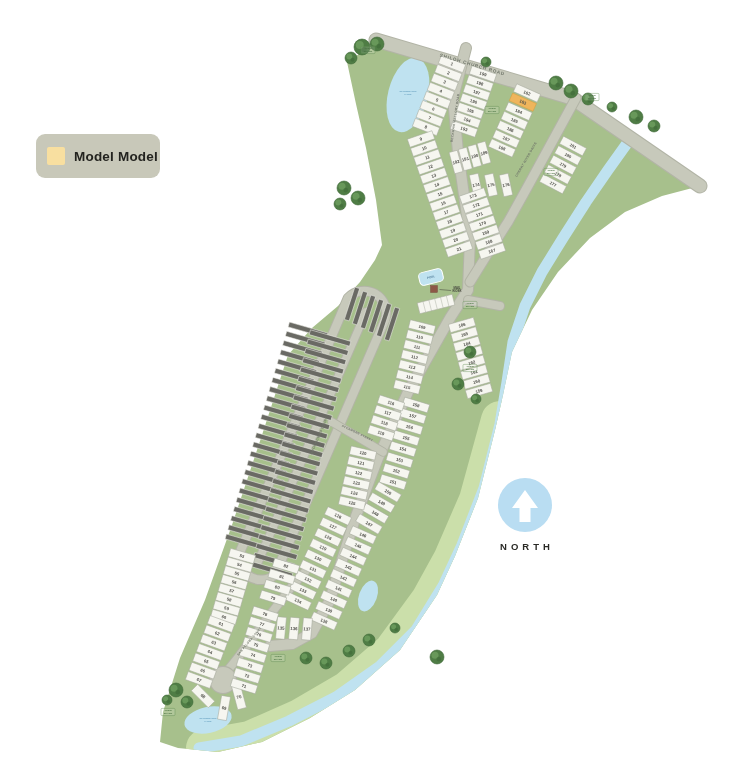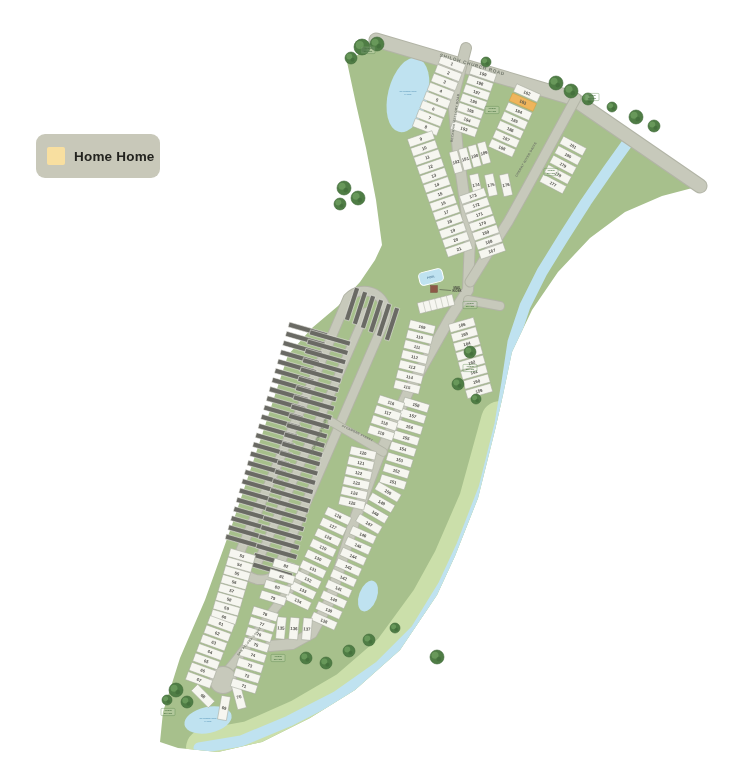--- a/index.html
+++ b/index.html
@@ -592,16 +592,24 @@
       <text x="0" y="0" text-anchor="middle" fill="#70766a" font-size="4.6" font-weight="700" letter-spacing="0.8" transform="translate(472,66) rotate(16.5)">SHILOH CHURCH ROAD</text>
       <text x="0" y="0" text-anchor="middle" fill="#70766a" font-size="3.2" font-weight="700" letter-spacing="0.3" transform="translate(456,118) rotate(-82)">BECKHAM MALLORY ROAD</text>
       <text x="0" y="0" text-anchor="middle" fill="#70766a" font-size="3.2" font-weight="700" letter-spacing="0.3" transform="translate(527,160) rotate(-60)">CHERRY RIVER DRIVE</text>
       <text x="0" y="0" text-anchor="middle" fill="#70766a" font-size="3.2" font-weight="700" letter-spacing="0.3" transform="translate(320,436) rotate(-67)">MOCKINGBIRD COURT</text>
       <text x="0" y="0" text-anchor="middle" fill="#70766a" font-size="3" font-weight="700" letter-spacing="0.3" transform="translate(357,434) rotate(26)">SYCAMORE STREET</text>
       <text x="0" y="0" text-anchor="middle" fill="#70766a" font-size="3" font-weight="700" letter-spacing="0.3" transform="translate(250,642) rotate(-50)">SAN PALOMA COURT</text>
     </svg>
 
   <div class="legend" id="legend-box" style="background: rgb(200, 200, 185);">
     <div class="swatch" id="legend-swatch" style="background: rgb(248, 223, 160);"></div>
-    <div class="lab">Home Home</div>
+    <div class="lab">Model Model</div>
   </div>
 
+  <div class="north">
+    <div class="circ" id="north-circ" style="background: rgb(185, 221, 242);">
+      <svg width="54" height="54" viewBox="-27 -27 54 54">
+        <polygon points="-13,3 0,-15 13,3 5.5,3 5.5,17 -5.5,17 -5.5,3" fill="#ffffff"></polygon>
+      </svg>
+    </div>
+    <div class="lab">NORTH</div>
+  </div>
 </div>
 
 </body></html>

